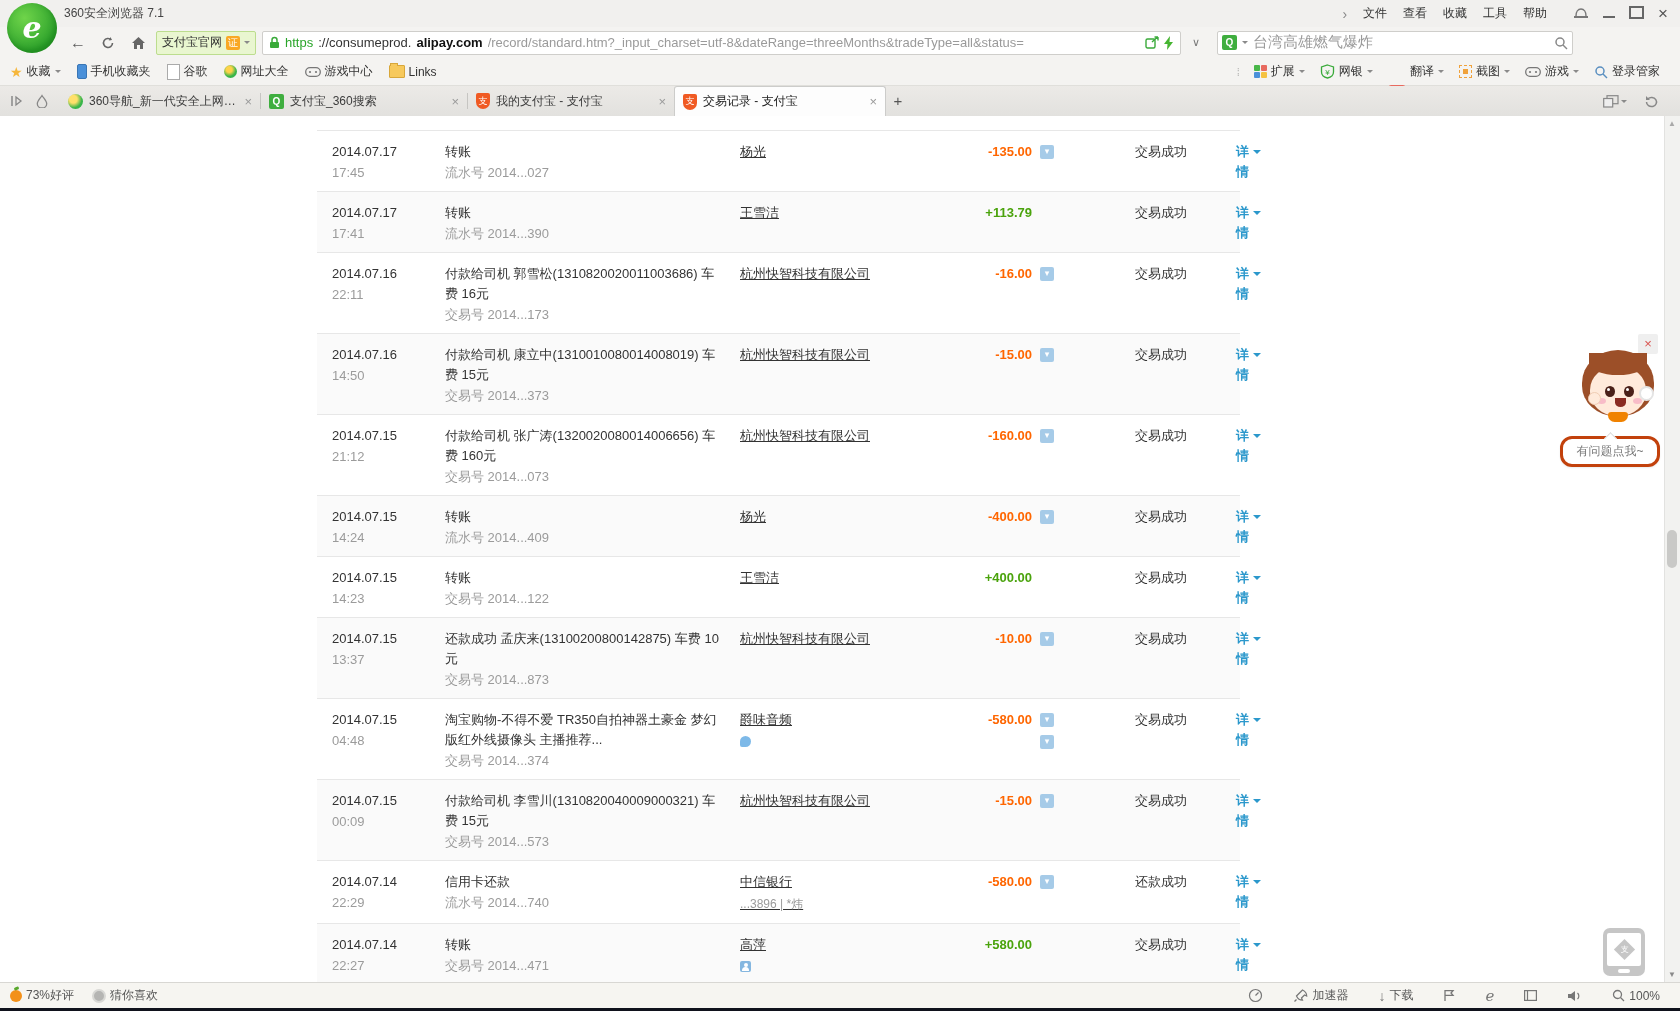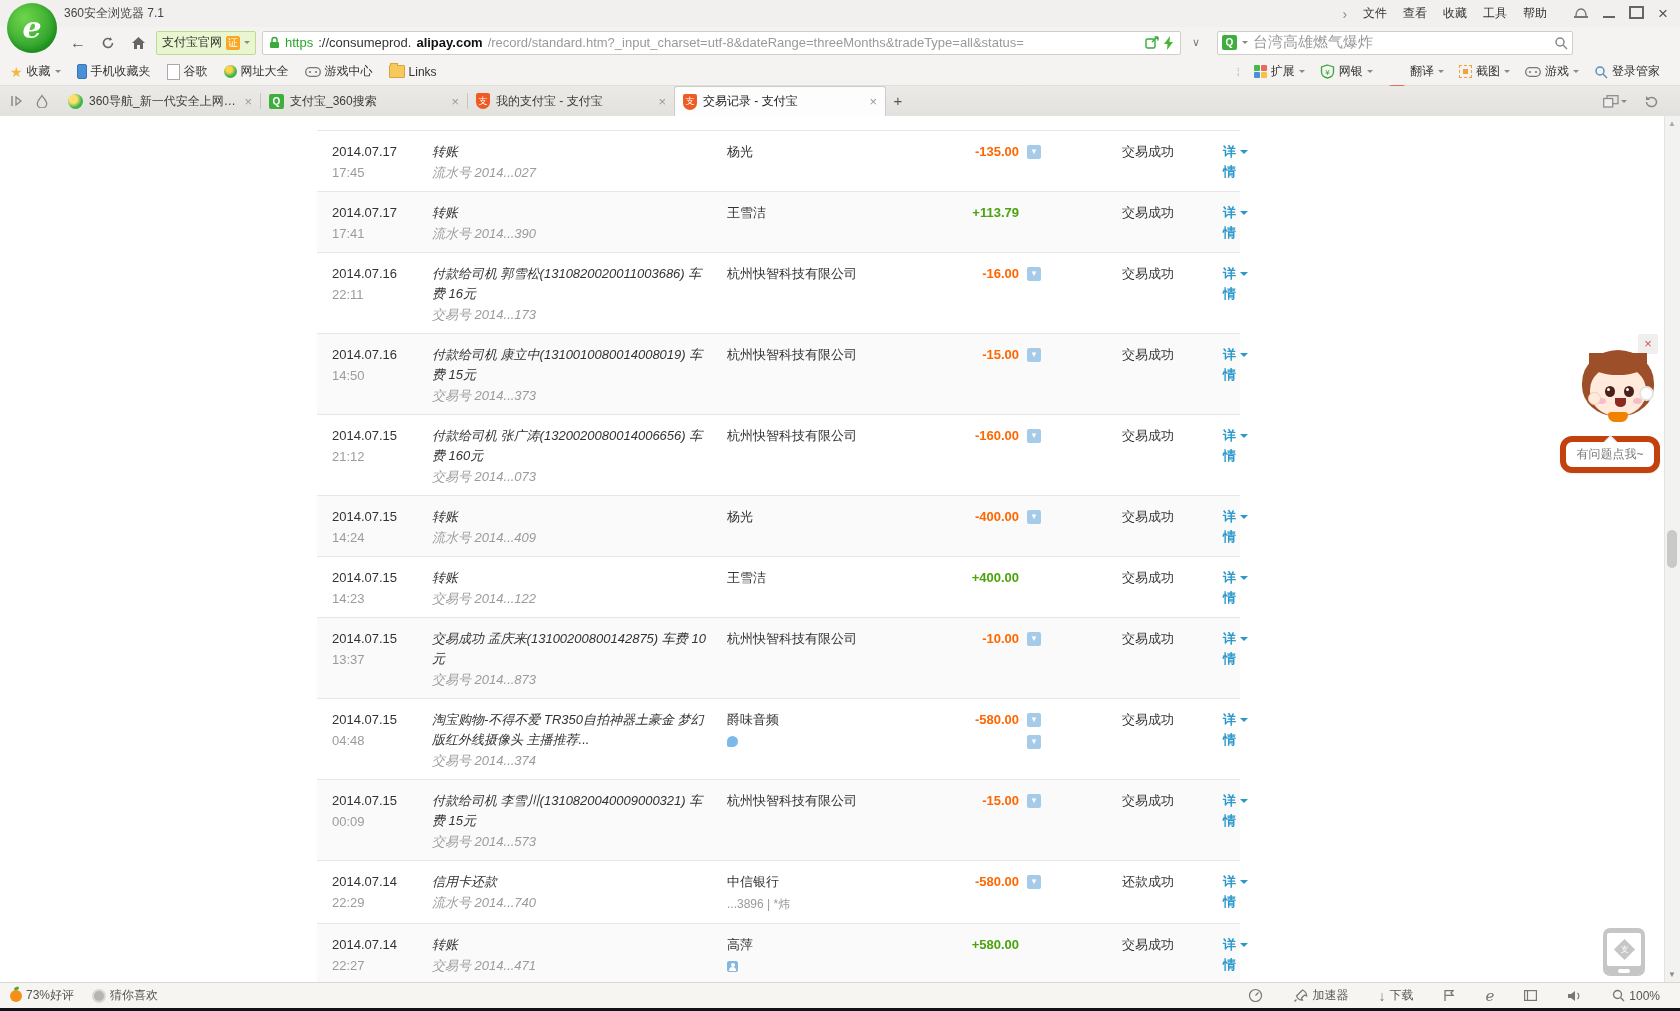--- a/index.html
+++ b/index.html
@@ -73,24 +73,24 @@
   .newtab{align-self:center;width:24px;height:20px;text-align:center;color:#555;font-size:15px;line-height:19px;}
   .tab-right{margin-left:auto;display:flex;align-items:center;gap:16px;padding-right:22px;}
   
   .content{height:866px;position:relative;background:#fff;overflow:hidden;flex:0 0 auto;}
   .page-table{margin:14px 0 0 317px;width:923px;border-top:1px solid #e7e7e7;font-size:13px;}
   .trow{display:flex;border-bottom:1px solid #e7e7e7;padding:11px 0 9px;}
   .trow.even{background:#fafafa;}
   .c-date{width:97px;margin-left:15px;flex:0 0 auto;}
   .c-date .d{line-height:20px;}
   .c-date .t{line-height:18px;color:#9b9b9b;margin-top:2px;}
-  .c-desc{width:280px;margin-left:3px;flex:0 0 auto;font-style:italic;}
+  .c-desc{width:280px;margin-left:16px;flex:0 0 auto;}
   .c-desc .title{line-height:20px;}
   .ref{color:#9b9b9b;line-height:18px;margin-top:2px;}
-  .c-party{width:180px;margin-left:15px;flex:0 0 auto;line-height:20px;}
+  .c-party{width:180px;margin-left:15px;flex:0 0 auto;line-height:20px;text-decoration:underline;}
   .psub{color:#9b9b9b;font-size:12px;margin-top:2px;}
   .picon{display:inline-block;margin-top:6px;}
   .picon.chat{width:11px;height:11px;border-radius:50% 50% 50% 2px;background:#7db9e8;}
   .picon.person{width:11px;height:11px;border-radius:2px;background:#85b7e0;position:relative;}
   .picon.person:before{content:'';position:absolute;left:3.5px;top:1.5px;width:4px;height:4px;border-radius:50%;background:#fff;}
   .picon.person:after{content:'';position:absolute;left:2px;top:6px;width:7px;height:4px;border-radius:4px 4px 0 0;background:#fff;}
   .c-amt{width:112px;text-align:right;font-weight:bold;line-height:20px;flex:0 0 auto;}
   .amt.neg{color:#ff6600;}
   .amt.pos{color:#4aa30c;}
   .menucol{width:30px;padding-left:8px;box-sizing:border-box;flex:0 0 auto;}
@@ -111,21 +111,21 @@
   .bang{position:absolute;left:9px;top:3px;width:58px;height:22px;background:#9c4f28;border-radius:0 0 55% 55%;}
   .eye{position:absolute;top:36px;width:10px;height:11px;background:#4a2018;border-radius:50%;}
   .eye:after{content:'';position:absolute;left:2px;top:2px;width:3px;height:3px;background:#fff;border-radius:50%;}
   .eye.l{left:25px;} .eye.r{left:44px;}
   .blush{position:absolute;top:48px;width:9px;height:6px;background:#f8bcc8;border-radius:50%;}
   .blush.l{left:17px;} .blush.r{left:53px;}
   .mouth{position:absolute;left:35px;top:48px;width:11px;height:9px;background:#8a2b22;border-radius:0 0 50% 50%;}
   .hand{position:absolute;left:8px;top:42px;width:11px;height:11px;background:#ffeadb;border-radius:50%;border:1px solid #f0cdb4;}
   .headset{position:absolute;right:2px;top:36px;width:11px;height:11px;background:#fff;border:2px solid #e4e4e4;border-radius:50%;}
   .collar{position:absolute;left:28px;top:62px;width:20px;height:10px;background:#f08200;border-radius:4px 4px 8px 8px;}
-  .m-bubble{position:relative;margin-top:14px;background:#fff;border:6px solid #c2410c;border-radius:12px;
+  .m-bubble{position:relative;margin-top:14px;background:#fff;border:3px solid #c2410c;border-radius:12px;
             padding:4px 9px;color:#777;white-space:nowrap;text-align:center;box-shadow:0 1px 2px rgba(0,0,0,.08);}
   .m-bubble:before{content:'';position:absolute;top:-5px;left:50%;margin-left:-4px;width:8px;height:8px;background:#fff;
             border-left:1px solid #d9d9d9;border-top:1px solid #d9d9d9;transform:rotate(45deg);}
   
   .phone-widget{position:absolute;top:812px;right:35px;width:42px;height:48px;background:#c6c6c6;border-radius:7px;}
   .phone-screen{position:absolute;left:4px;top:5px;width:34px;height:33px;background:#fff;border-radius:2px;
                 display:flex;align-items:center;justify-content:center;}
   .phone-diamond{width:15px;height:15px;background:#c6c6c6;transform:rotate(45deg);display:flex;align-items:center;justify-content:center;}
   .phone-diamond span{transform:rotate(-45deg);color:#fff;font-size:8px;}
   .phone-home{position:absolute;left:15px;bottom:3px;width:12px;height:4px;background:#fff;border-radius:2px;}
@@ -523,21 +523,21 @@
             <span class="dlink">详情</span>
             <span class="dcaret"></span>
           </div>
         </div>
         <div class="trow even">
           <div class="c-date">
             <div class="d">2014.07.15</div>
             <div class="t">13:37</div>
           </div>
           <div class="c-desc">
-            <div class="title">交易成功 孟庆来(13100200800142875) 车费 10元</div>
+            <div class="title">还款成功 孟庆来(13100200800142875) 车费 10元</div>
             <div class="ref">交易号 2014...873</div>
           </div>
           <div class="c-party">
             <div class="pname">杭州快智科技有限公司</div>
           </div>
           <div class="c-amt"><span class="amt neg">-10.00</span></div>
           <div class="menucol">
             <span class="amenu">▾</span>
           </div>
           <div class="c-status">交易成功</div>

